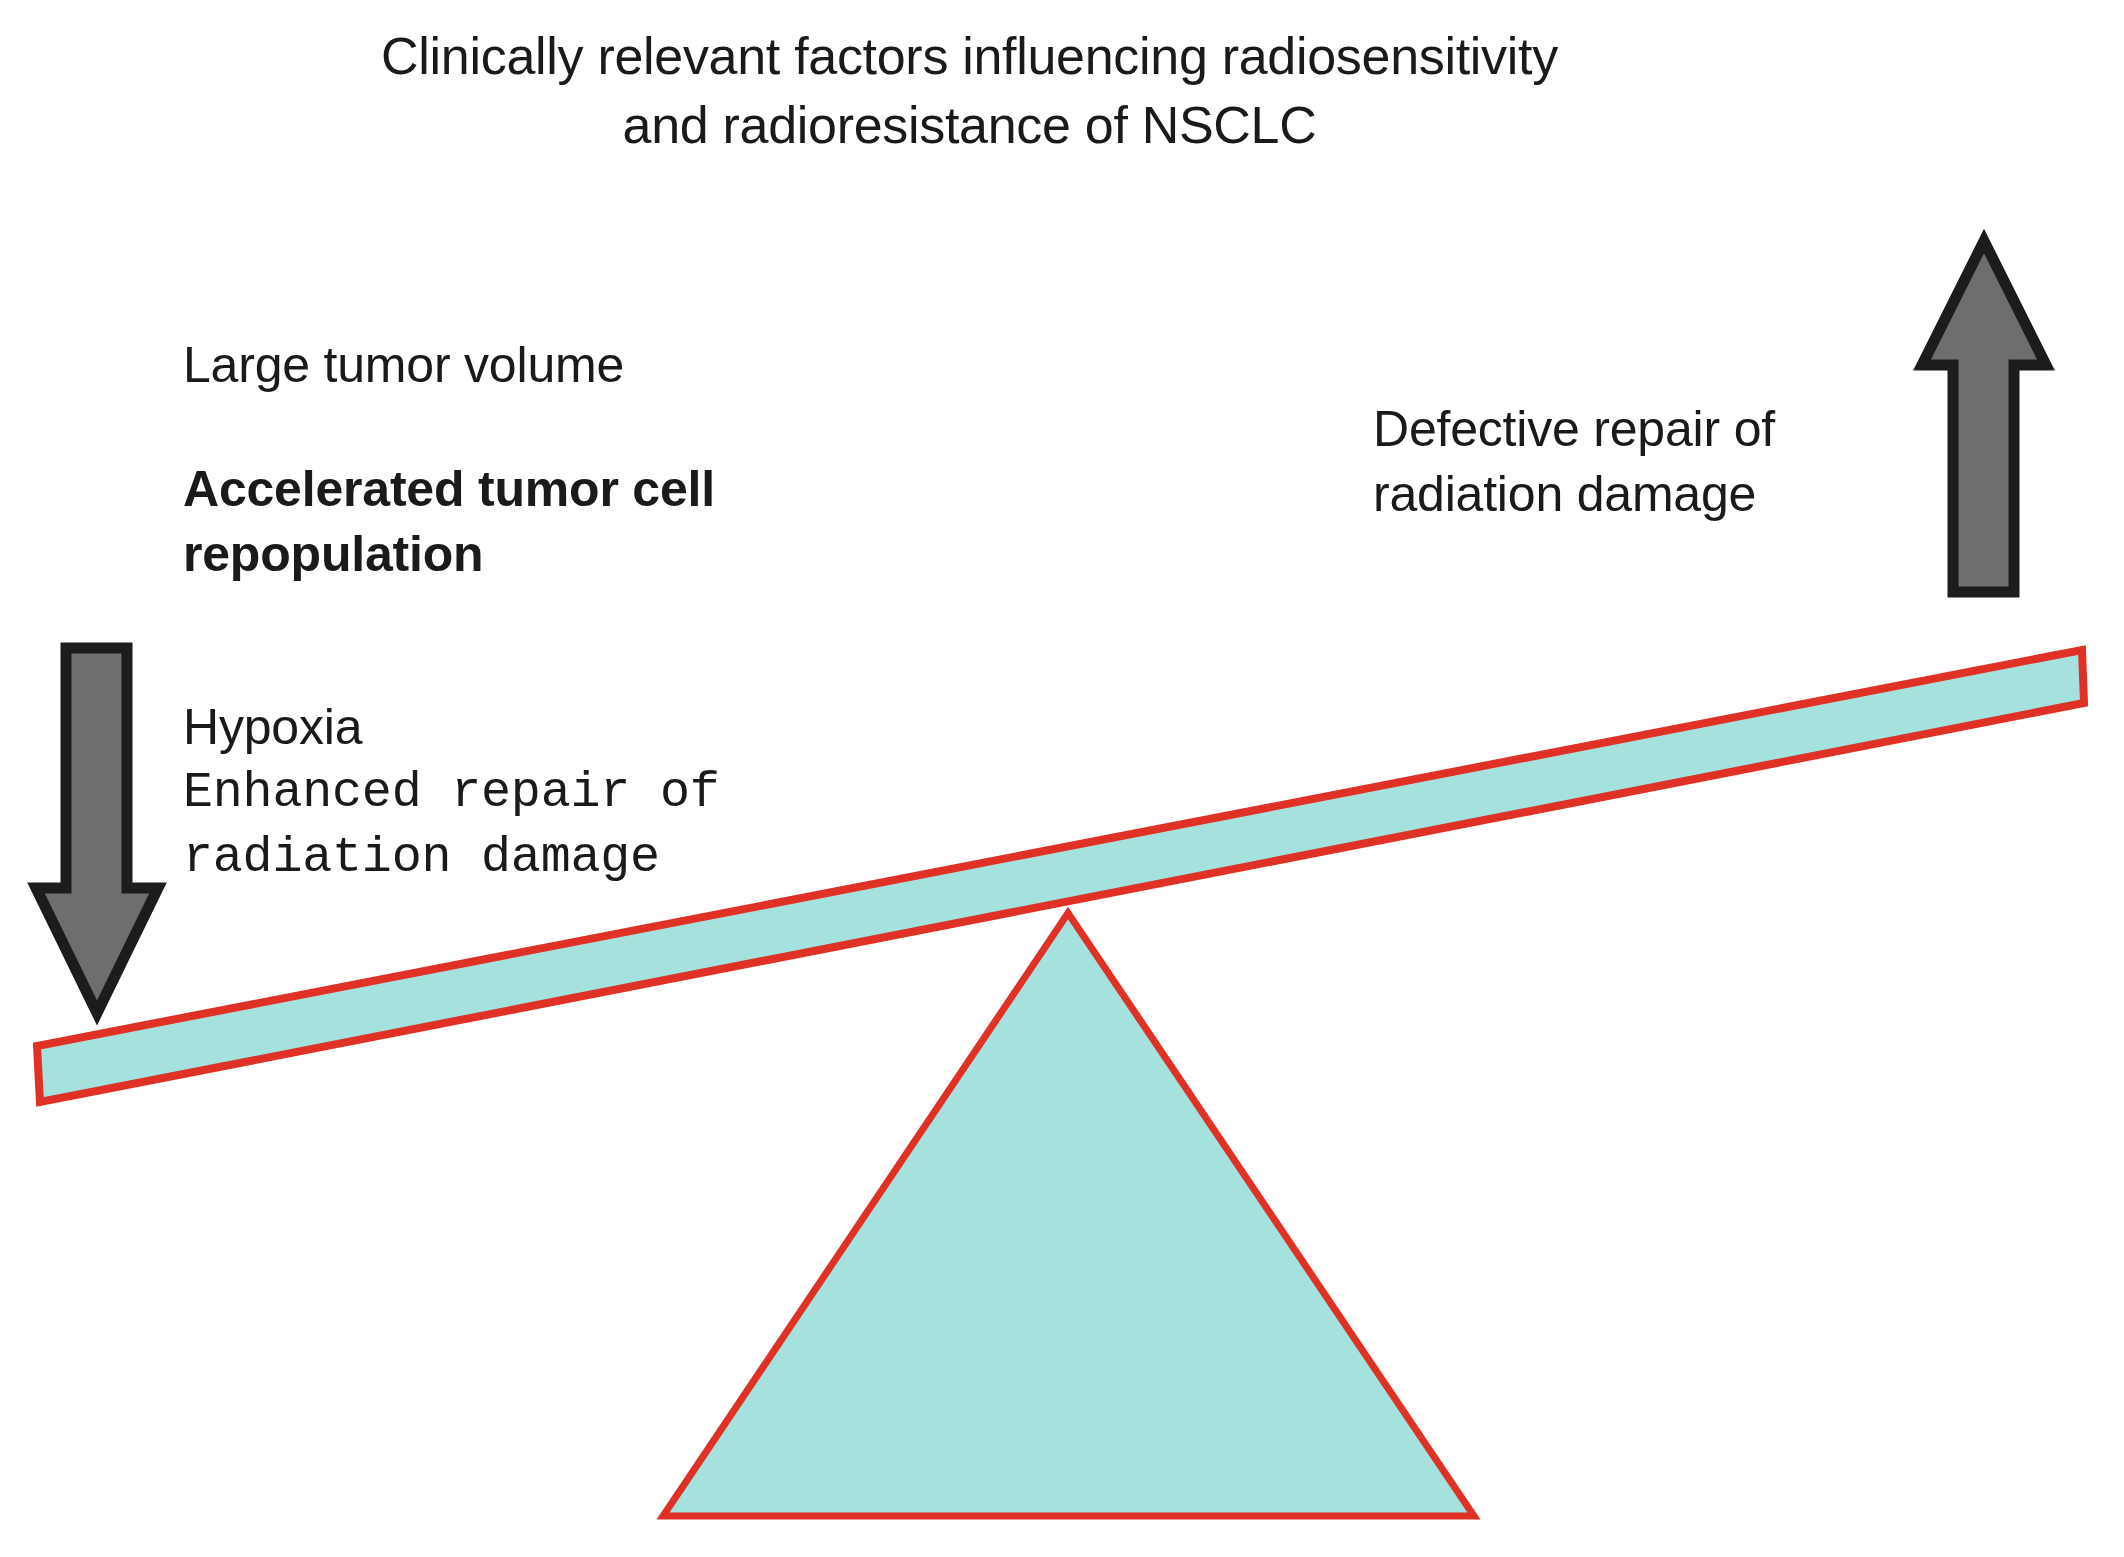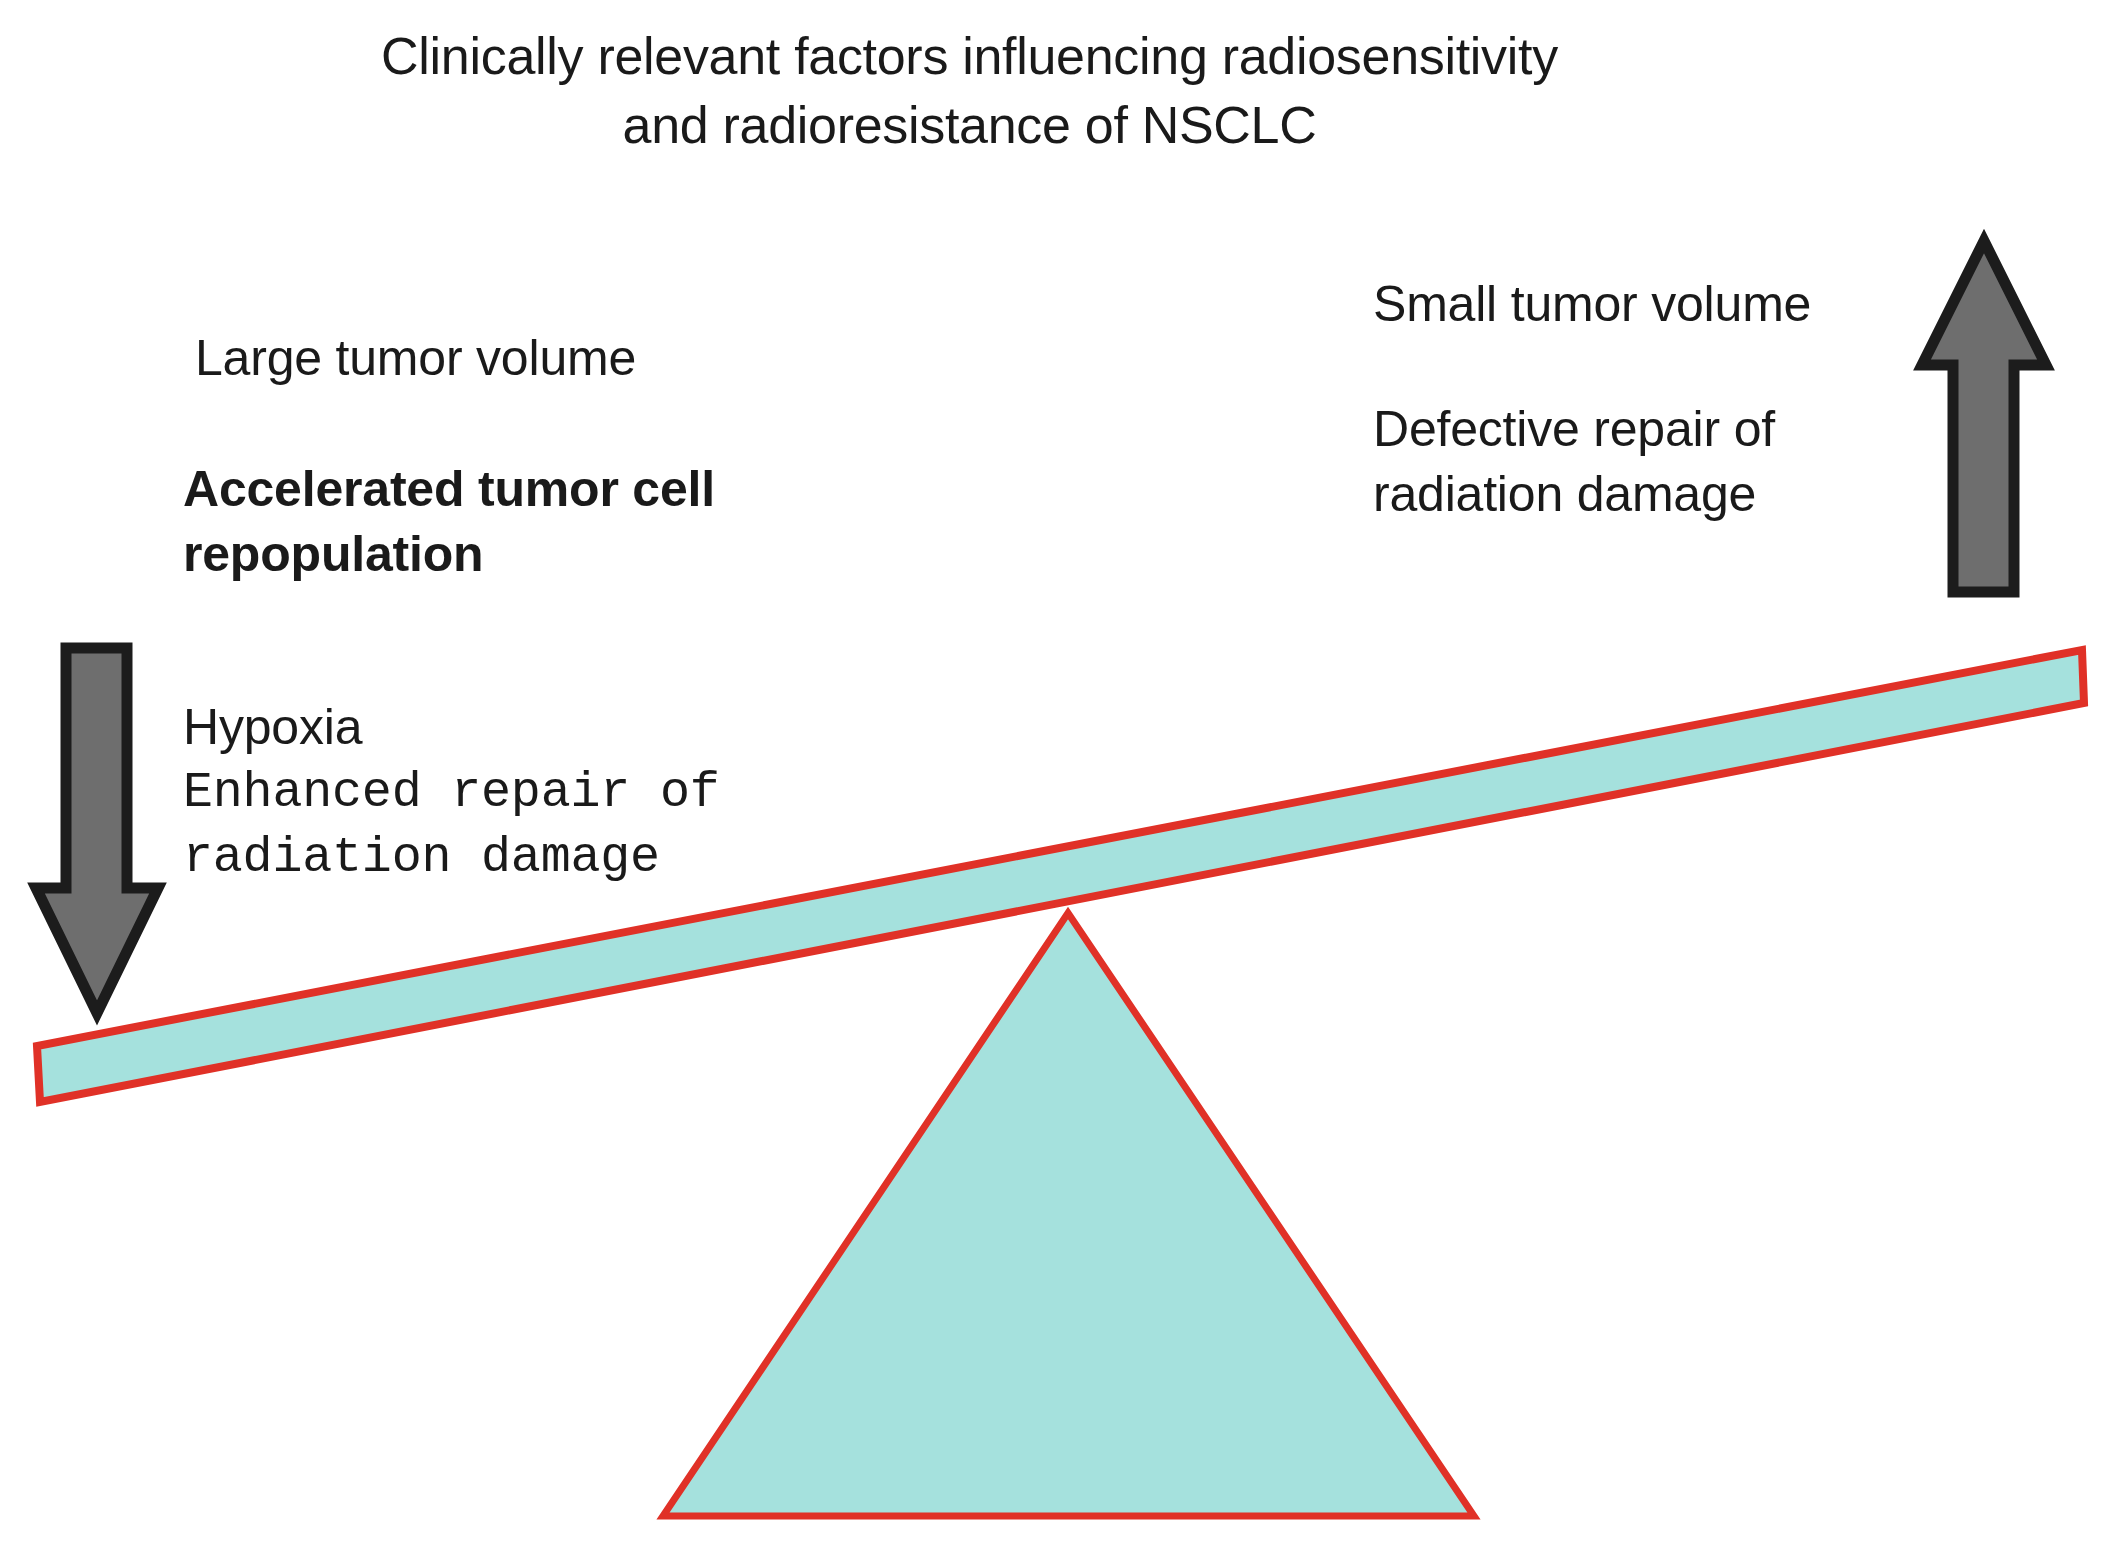--- a/index.html
+++ b/index.html
@@ -42,21 +42,21 @@
     line-height: 1.32;
     letter-spacing: -0.3px;
   }
 
   
   .left-factor {
     left: 183px;
     font-size: 50px;
     width: 640px;
   }
-  #left-factor-0 { top: 326px; margin-left: 12px; }
+  #left-factor-0 { top: 333px; }
   #left-factor-1 { top: 457px; font-weight: bold; }
   #left-factor-2 { top: 673px; margin-top: 22px; }
   #left-factor-3 { top: 760px; font-family: Liberation Mono, monospace; }
 
   
   .right-factor {
     left: 1373px;
     font-size: 50px;
     width: 660px;
   }
@@ -95,18 +95,17 @@
   <div class="txt" id="diagram-title">Clinically relevant factors influencing radiosensitivity
 and radioresistance of NSCLC</div>
 
   <div class="txt left-factor" id="left-factor-0">Large tumor volume</div>
   <div class="txt left-factor" id="left-factor-1">Accelerated tumor cell
 repopulation</div>
   <div class="txt left-factor" id="left-factor-2">Hypoxia</div>
   <div class="txt left-factor" id="left-factor-3">Enhanced repair of
 radiation damage</div>
 
-  <div class="txt right-factor" id="right-factor-0">Small tumor volume</div>
   <div class="txt right-factor" id="right-factor-1">Defective repair of
 radiation damage</div>
 
 
 </div>
 
 </body></html>

